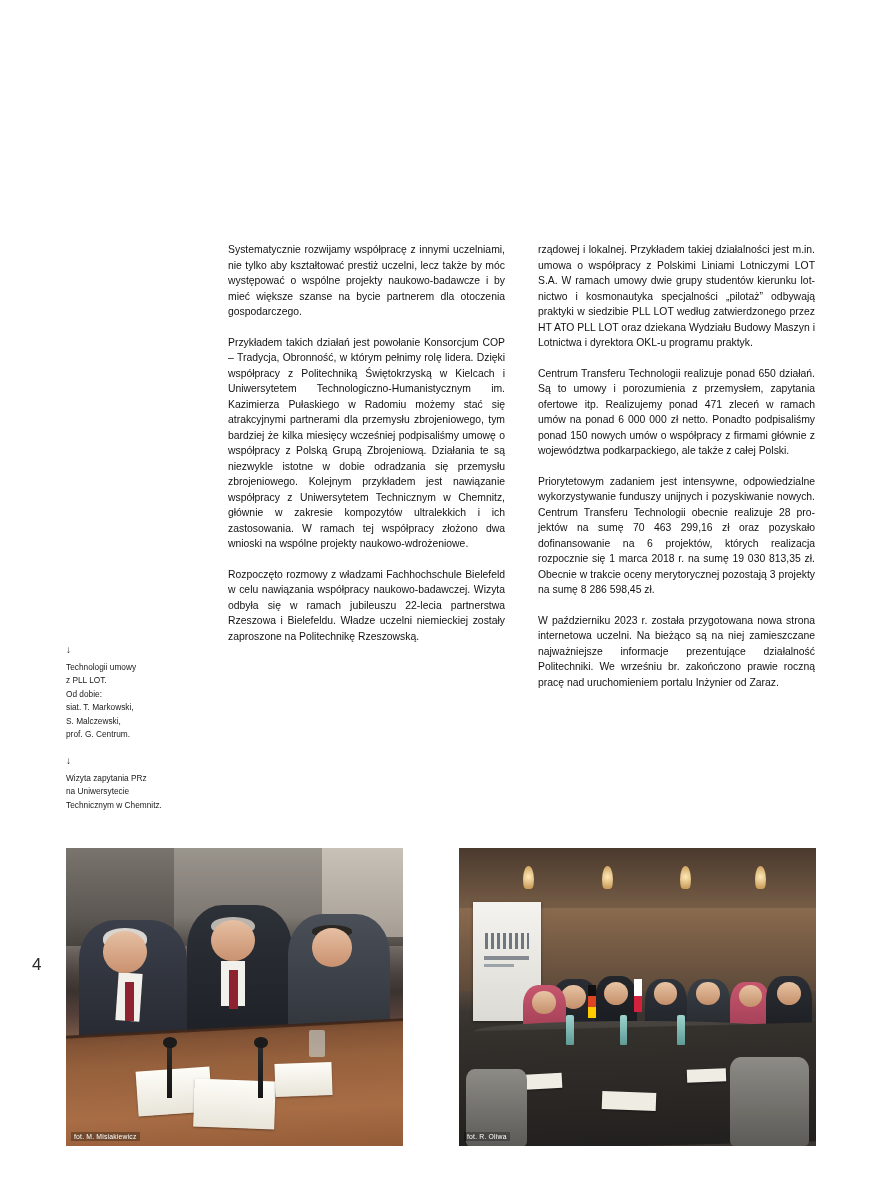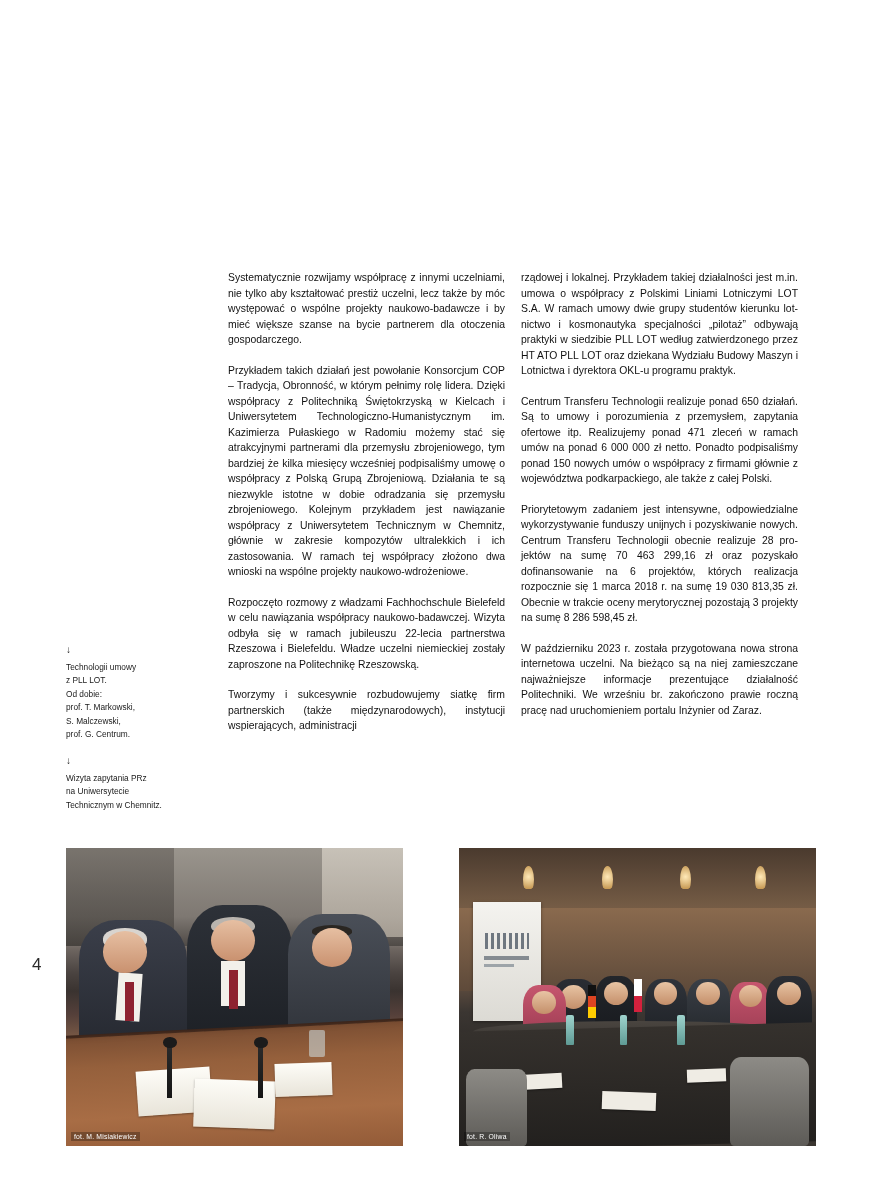--- a/index.html
+++ b/index.html
@@ -50,22 +50,21 @@
     display: block;
   }
 
   
   .columns {
     position: absolute;
     top: 242px;
     left: 228px;
     width: 588px;
     display: flex;
-    gap: 16px;
-    margin-top: 28px;
+    gap: 33px;
   }
   .col {
     width: 277px;
   }
   .col p {
     margin: 0 0 15px 0;
     font-size: 10.4px;
     line-height: 1.49;
     text-align: justify;
     text-justify: inter-word;
@@ -287,41 +286,40 @@
 
 <div class="page-number">4</div>
 
 <div class="margin-notes">
 
   <div class="margin-note">
     <span class="arrow-down">↓</span>
     <span class="margin-note-line">Technologii umowy</span>
     <span class="margin-note-line">z PLL LOT.</span>
     <span class="margin-note-line">Od dobie:</span>
-    <span class="margin-note-line">prof. T. Markowski,</span>
+    <span class="margin-note-line">siat. T. Markowski,</span>
     <span class="margin-note-line">S. Malczewski,</span>
     <span class="margin-note-line">prof. G. Centrum.</span>
   </div>
 
   <div class="margin-note">
     <span class="arrow-down">↓</span>
     <span class="margin-note-line">Wizyta zapytania PRz</span>
     <span class="margin-note-line">na Uniwersytecie</span>
     <span class="margin-note-line">Technicznym w Chemnitz.</span>
   </div>
 
 </div>
 
 <div class="columns">
 
   <div class="col">
     <p>Systematycznie rozwijamy współpracę z inny­mi uczelniami, nie tylko aby kształtować prestiż uczelni, lecz także by móc występować o wspólne projekty naukowo-badawcze i by mieć większe szanse na bycie partnerem dla otoczenia gospodarczego.</p>
     <p>Przykładem takich działań jest powołanie Konsorcjum COP – Tradycja, Obronność, w którym pełnimy rolę lidera. Dzięki współ­pracy z Politechniką Świętokrzyską w Kielcach i Uniwersytetem Technologiczno-Humanistycz­nym im. Kazimierza Pułaskiego w Radomiu możemy stać się atrakcyjnymi partnerami dla przemysłu zbrojeniowego, tym bardziej że kil­ka miesięcy wcześniej podpisaliśmy umowę o współpracy z Polską Grupą Zbrojeniową. Działania te są niezwykle istotne w dobie odradzania się przemysłu zbrojeniowego. Kolej­nym przykładem jest nawiązanie współpracy z Uniwersytetem Technicznym w Chemnitz, głównie w zakresie kompozytów ultralekkich i ich zastosowania. W ramach tej współpra­cy złożono dwa wnioski na wspólne projekty naukowo-wdrożeniowe.</p>
     <p>Rozpoczęto rozmowy z władzami Fachhoch­schule Bielefeld w celu nawiązania współpracy naukowo-badawczej. Wizyta odbyła się w ra­mach jubileuszu 22-lecia partnerstwa Rzeszo­wa i Bielefeldu. Władze uczelni niemieckiej zo­stały zaproszone na Politechnikę Rzeszowską.</p>
-    <p>Tworzymy i sukcesywnie rozbudowujemy siat­kę firm partnerskich (także międzynarodo­wych), instytucji wspierających, administracji</p>
   </div>
 
   <div class="col">
     <p>rządowej i lokalnej. Przykładem takiej działal­ności jest m.in. umowa o współpracy z Pol­skimi Liniami Lotniczymi LOT S.A. W ramach umowy dwie grupy studentów kierunku lot­nictwo i kosmonautyka specjalności „pilo­taż” odbywają praktyki w siedzibie PLL LOT według zatwierdzonego przez HT ATO PLL LOT oraz dziekana Wydziału Budowy Maszyn i Lot­nictwa i dyrektora OKL-u programu praktyk.</p>
     <p>Centrum Transferu Technologii realizuje ponad 650 działań. Są to umowy i porozumienia z przemysłem, zapytania ofertowe itp. Reali­zujemy ponad 471 zleceń w ramach umów na ponad 6 000 000 zł netto. Ponadto podpisaliśmy ponad 150 nowych umów o współpracy z firma­mi głównie z województwa podkarpackiego, ale także z całej Polski.</p>
     <p>Priorytetowym zadaniem jest intensywne, od­powiedzialne wykorzystywanie funduszy unij­nych i pozyskiwanie nowych. Centrum Trans­feru Technologii obecnie realizuje 28 pro­jektów na sumę 70 463 299,16 zł oraz pozyskało dofinansowanie na 6 projektów, których realizacja rozpocznie się 1 marca 2018 r. na sumę 19 030 813,35 zł. Obecnie w trakcie oceny merytorycznej pozostają 3 pro­jekty na sumę 8 286 598,45 zł.</p>
     <p>W październiku 2023 r. została przygotowana nowa strona internetowa uczelni. Na bieżąco są na niej zamieszczane najważniejsze informa­cje prezentujące działalność Politechniki. We wrześniu br. zakończono prawie roczną pracę nad uruchomieniem portalu Inżynier od Zaraz.</p>
   </div>
 
 </div>

